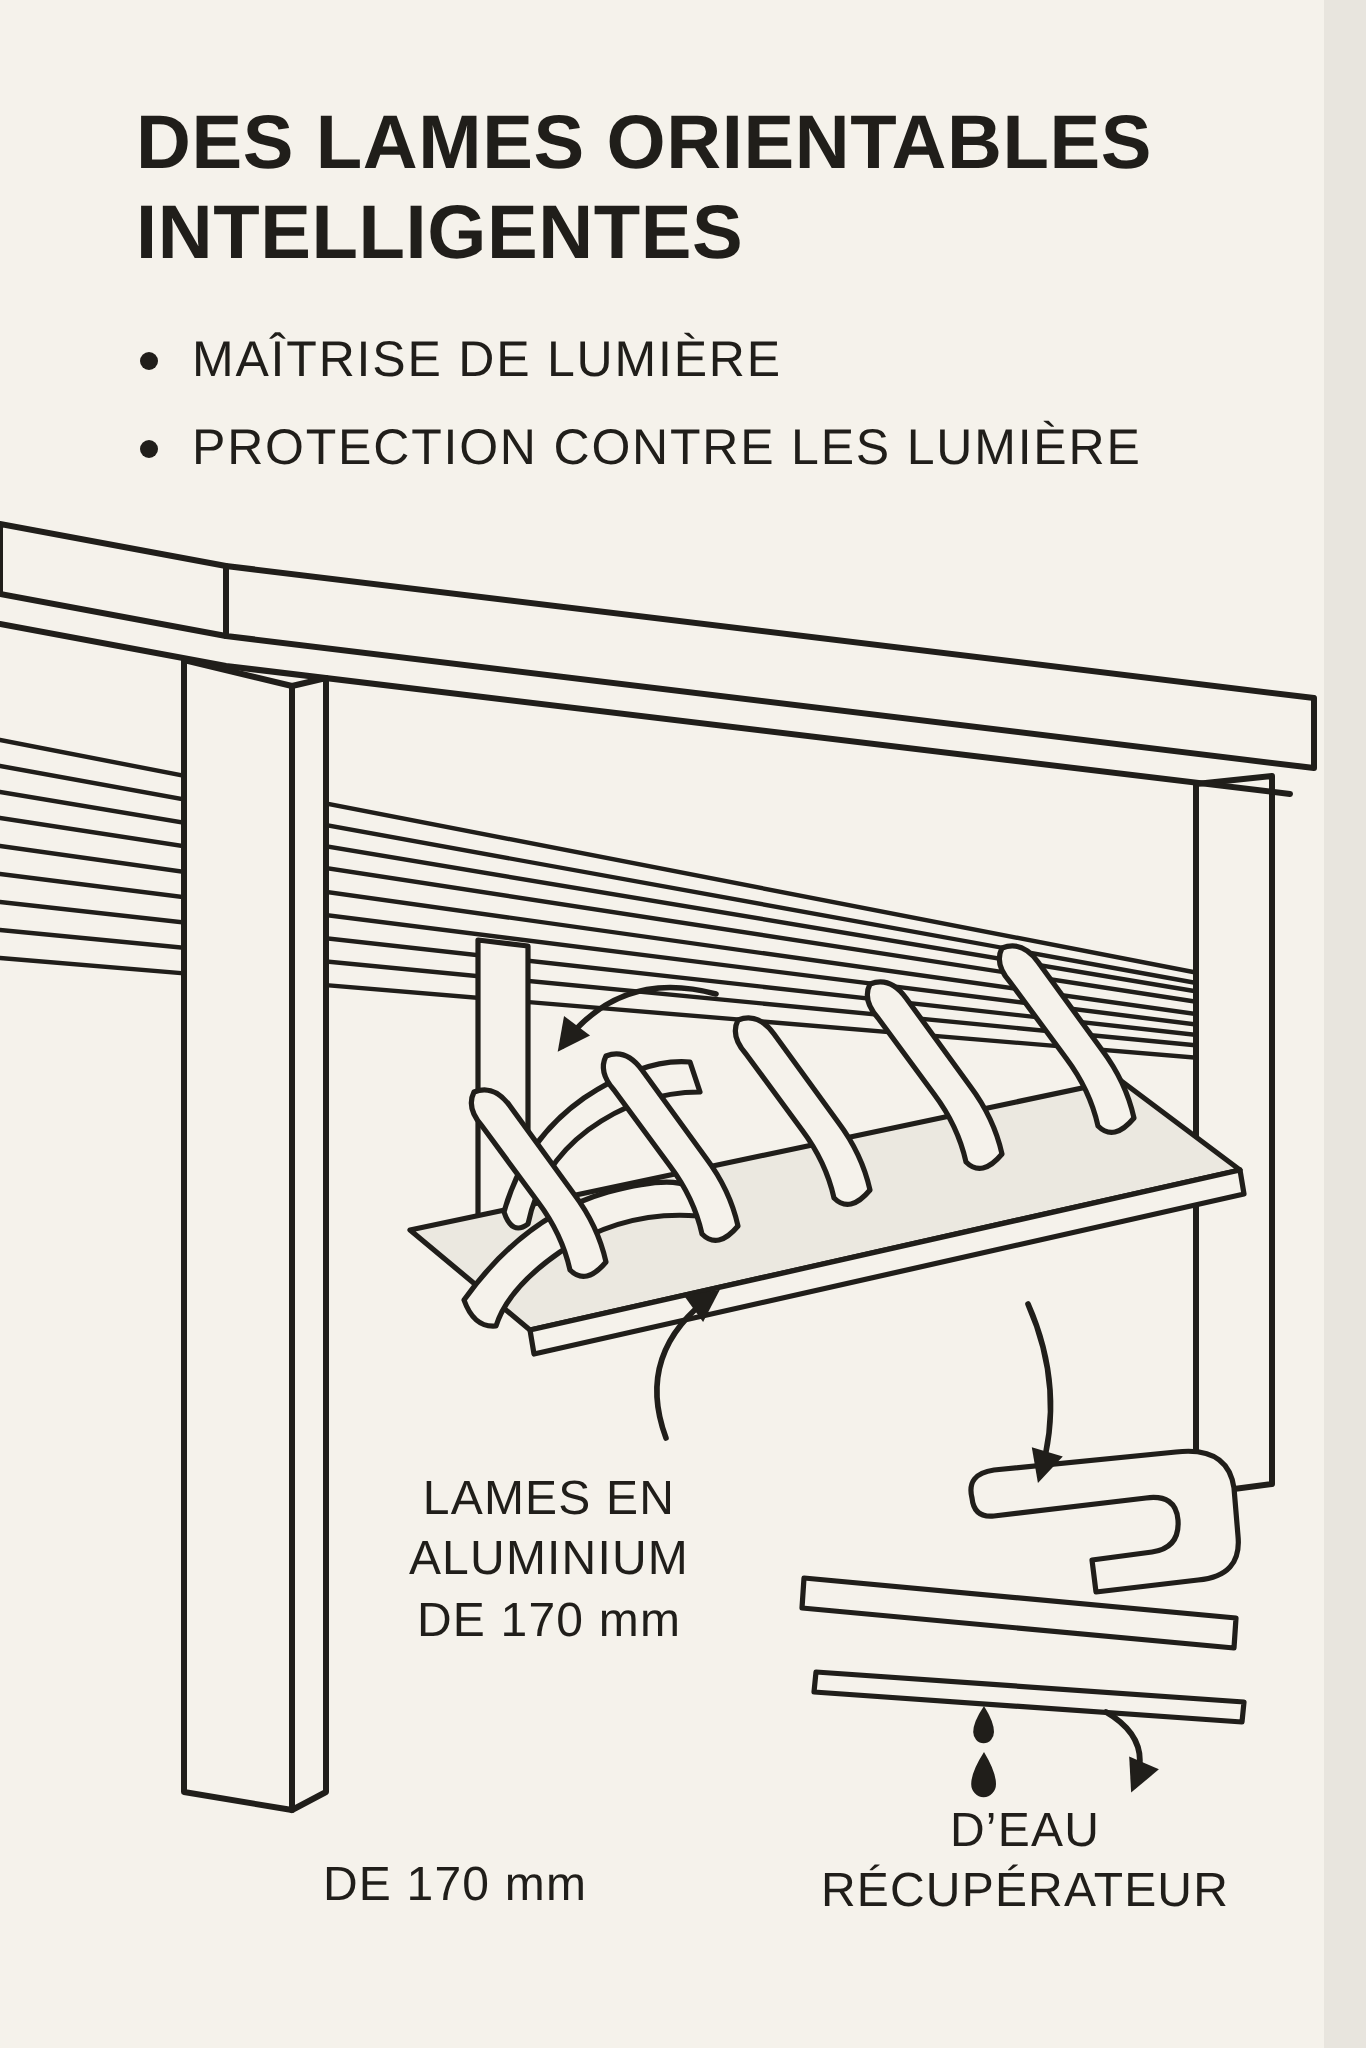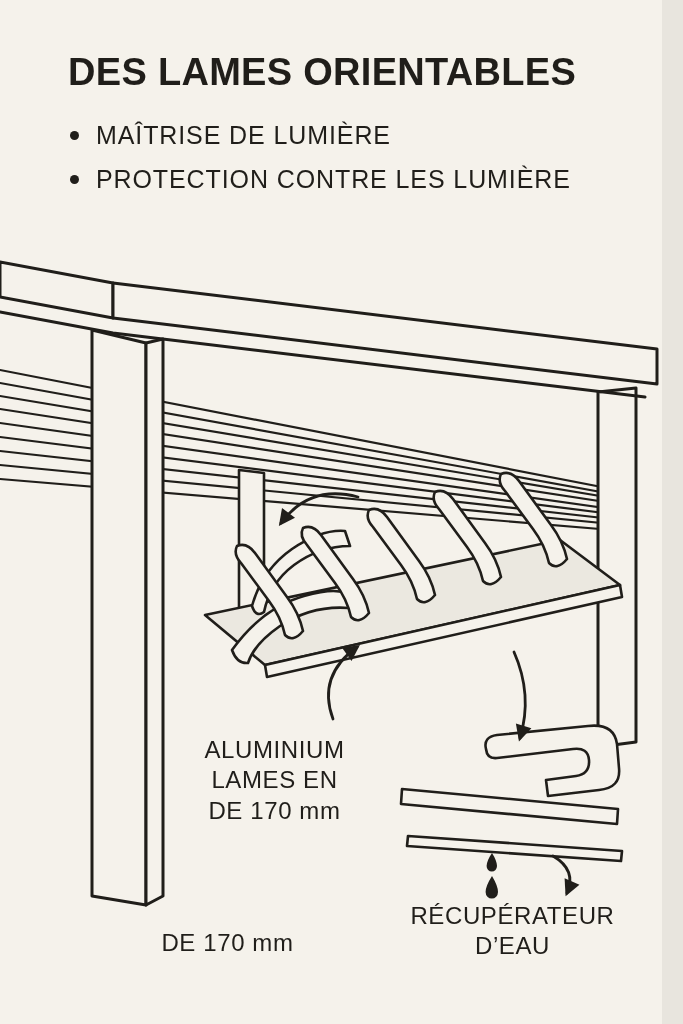--- a/index.html
+++ b/index.html
@@ -37,20 +37,21 @@
   .lbl-post  { left:70px;  top:928px; width:315px; }
 </style>
 </head>
 <body>
 
 <div class="page">
 
   <div class="header">
     <h1 class="title">
       <span>DES LAMES ORIENTABLES</span><br>
+      <span>INTELLIGENTES</span>
     </h1>
     <ul class="bullets">
       <li>
         <span class="dot"></span>
         <span>MAÎTRISE DE LUMIÈRE</span>
       </li>
       <li>
         <span class="dot"></span>
         <span>PROTECTION CONTRE LES LUMIÈRE</span>
       </li>
@@ -121,27 +122,27 @@
 
     <g>
       <path class="arr" d="M358,497 Q310,484 281,523" marker-end="url(#ah)"></path>
       <path class="arr" d="M333,719 Q317,676 357,647" marker-end="url(#ah)"></path>
       <path class="arr" d="M514,652 Q533,695 520,738" marker-end="url(#ah)"></path>
       <path class="arr" d="M553,856 Q577,870 567,893" marker-end="url(#ah)"></path>
     </g>
   </svg>
 
   <div class="lbl lbl-slats">
+    <div>LAMES EN</div>
     <div>ALUMINIUM</div>
-    <div>LAMES EN</div>
     <div>DE 170 mm</div>
   </div>
 
   <div class="lbl lbl-water">
+    <div>D’EAU</div>
     <div>RÉCUPÉRATEUR</div>
-    <div>D’EAU</div>
   </div>
 
   <div class="lbl lbl-post">
     <div>DE 170 mm</div>
   </div>
 
 </div>
 
 </body></html>

